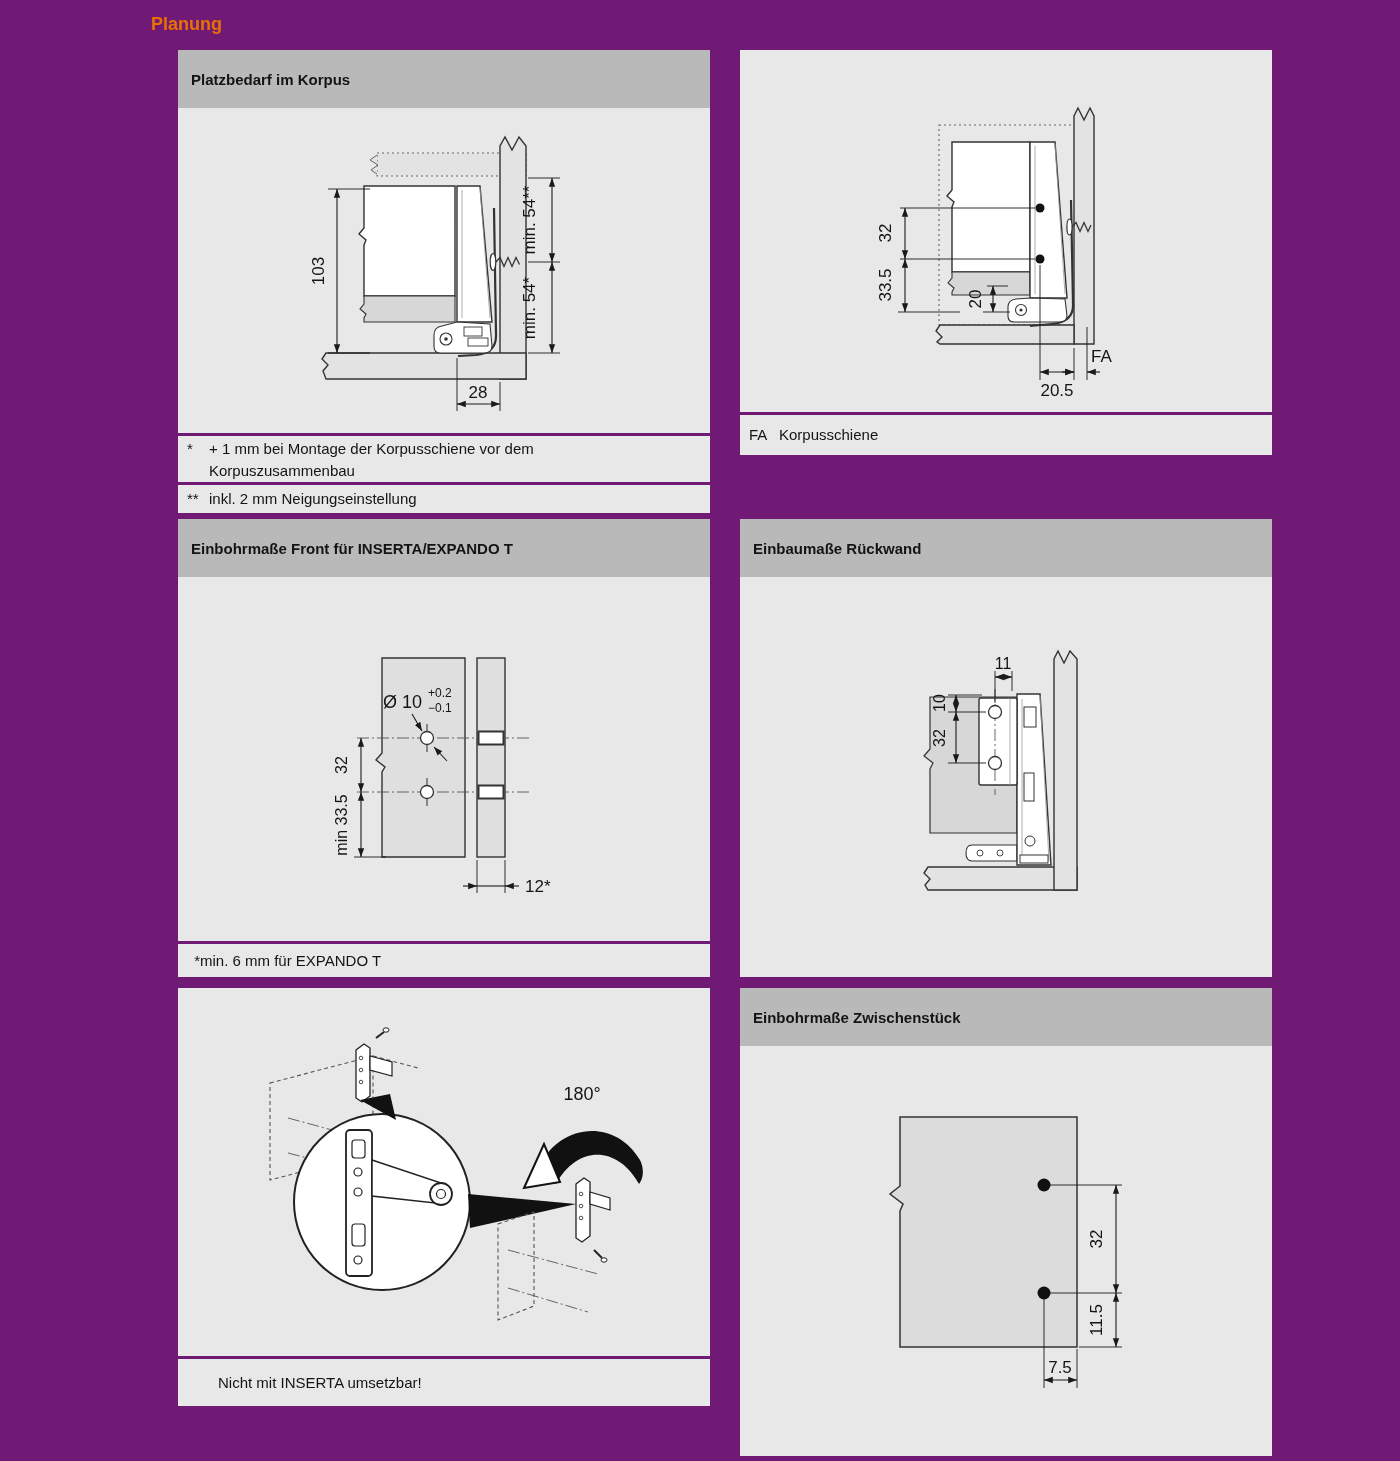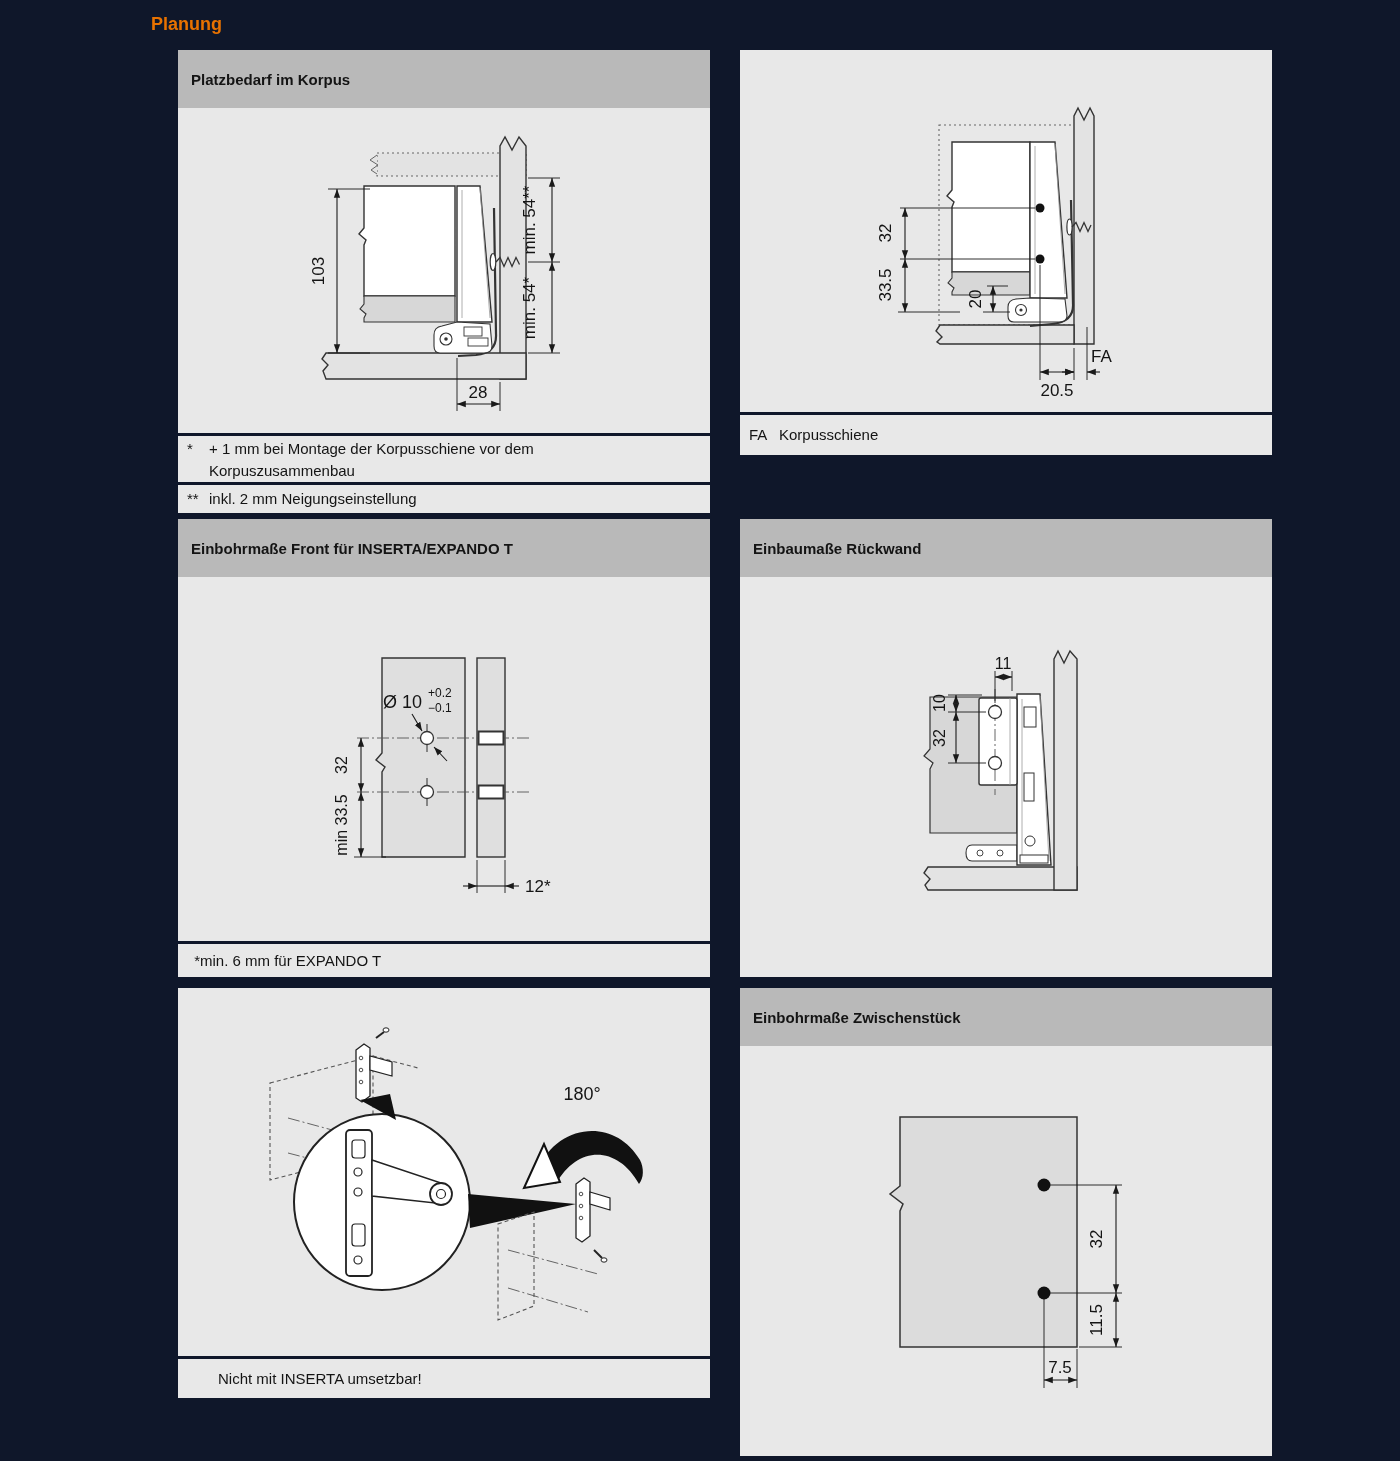--- a/index.html
+++ b/index.html
@@ -1,17 +1,17 @@
 <!DOCTYPE html>
 <html><head>
 <meta charset="utf-8">
 <style>
   html,body{margin:0;padding:0;background:#fff;}
   body{width:1400px;height:1461px;font-family:"Liberation Sans",sans-serif;}
-  .page{position:relative;width:1400px;height:1461px;background:#0f172a;overflow:hidden;}
+  .page{position:relative;width:1400px;height:1461px;background:#701a75;overflow:hidden;}
   .page-title{position:absolute;left:151px;top:14px;font-size:18px;font-weight:bold;color:#e87200;}
   .panel{position:absolute;width:532px;margin-left:27px;}
   .p-header{height:58px;background:#b9b9b9;display:flex;align-items:center;
             padding-left:13px;box-sizing:border-box;font-size:15px;font-weight:bold;color:#141414;}
   .p-body{background:#e8e8e8;}
   .p-body svg{display:block;}
   .fn{background:#e8e8e8;margin-top:3px;display:flex;font-size:15px;color:#141414;
       box-sizing:border-box;padding-left:9px;padding-right:8px;}
   .fn.center{align-items:center;}
   .fn.top{align-items:flex-start;padding-top:2px;}
@@ -318,21 +318,21 @@
           <polygon points="412,204 432,210 432,222 412,216" fill="#fff" stroke="#222" stroke-width="1.2"></polygon>
           <line x1="416" y1="262" x2="424" y2="270" stroke="#222" stroke-width="2"></line>
           <ellipse cx="426" cy="272" rx="3" ry="2.2" fill="#fff" stroke="#222" stroke-width="1"></ellipse>
         </g>
 
         <path d="M360,182 C378,136 436,128 462,172 C466,180 466,190 461,196 C440,158 400,156 378,196 Z" fill="#111"></path>
         <polygon points="346,200 366,156 382,194" fill="#fff" stroke="#111" stroke-width="2"></polygon>
         <text x="404" y="112" text-anchor="middle" font-size="18">180°</text>
       </svg>
     </div>
-    <div class="fn center" style="height:39px;padding-left:40px;">
+    <div class="fn center" style="height:47px;padding-left:40px;">
       <span class="fn-text">Nicht mit INSERTA umsetzbar!</span>
     </div>
   </div>
 
   <div class="panel" style="left:713px;top:988px;text-align:right;">
     <div class="p-header">Einbohrmaße Zwischenstück</div>
     <div class="p-body">
       <svg width="532" height="410" viewBox="0 0 532 410">
         <defs>
           <marker id="a6" viewBox="0 0 10 10" refX="10" refY="5" markerWidth="8" markerHeight="8" orient="auto-start-reverse">

